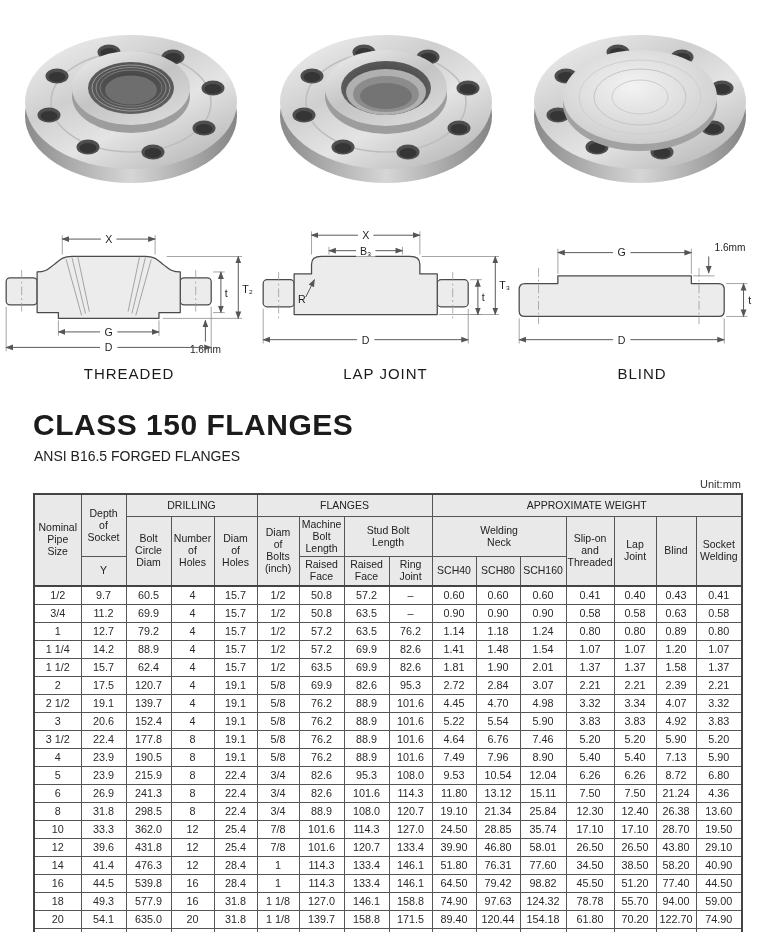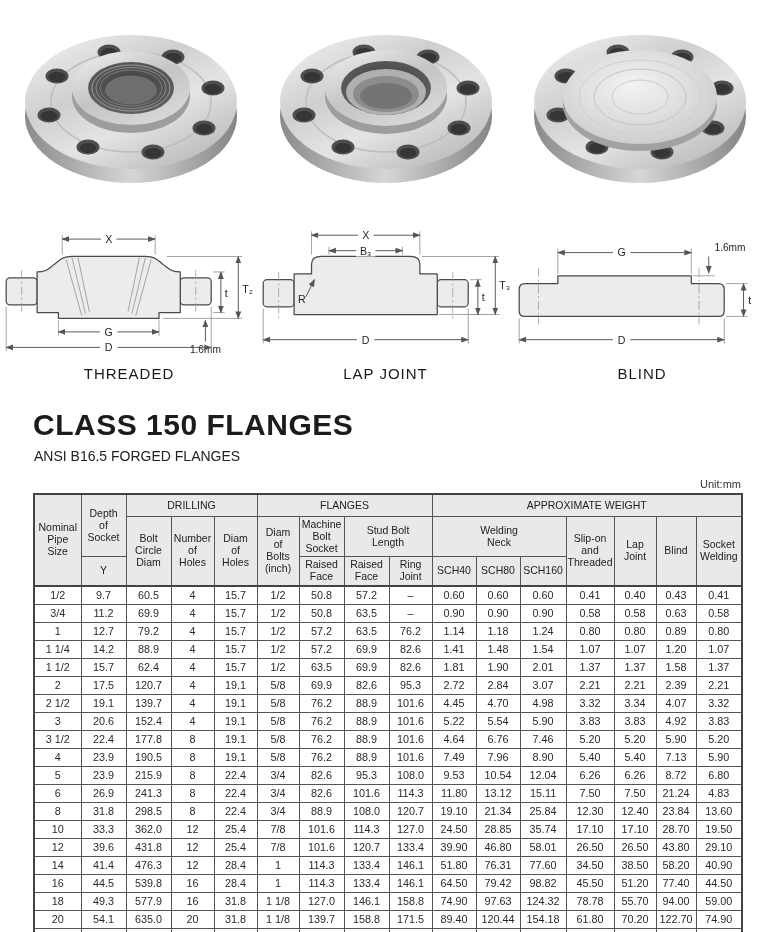--- a/index.html
+++ b/index.html
@@ -316,21 +316,21 @@
 Holes</th>
           <th rowspan="3">Diam
 of
 Holes</th>
           <th rowspan="3">Diam
 of
 Bolts
 (inch)</th>
           <th>Machine
 Bolt
-Socket</th>
+Length</th>
           <th colspan="2">Stud Bolt
 Length</th>
           <th colspan="3" rowspan="2">Welding
 Neck</th>
           <th rowspan="3">Slip-on
 and
 Threaded</th>
           <th rowspan="3">Lap
 Joint</th>
           <th rowspan="3">Blind</th>
@@ -560,38 +560,38 @@
             <td>3/4</td>
             <td>82.6</td>
             <td>101.6</td>
             <td>114.3</td>
             <td>11.80</td>
             <td>13.12</td>
             <td>15.11</td>
             <td>7.50</td>
             <td>7.50</td>
             <td>21.24</td>
-            <td>4.83</td>
+            <td>4.36</td>
           </tr>
           <tr>
             <td>8</td>
             <td>31.8</td>
             <td>298.5</td>
             <td>8</td>
             <td>22.4</td>
             <td>3/4</td>
             <td>88.9</td>
             <td>108.0</td>
             <td>120.7</td>
             <td>19.10</td>
             <td>21.34</td>
             <td>25.84</td>
             <td>12.30</td>
             <td>12.40</td>
-            <td>23.84</td>
+            <td>26.38</td>
             <td>13.60</td>
           </tr>
           <tr>
             <td>10</td>
             <td>33.3</td>
             <td>362.0</td>
             <td>12</td>
             <td>25.4</td>
             <td>7/8</td>
             <td>101.6</td>

